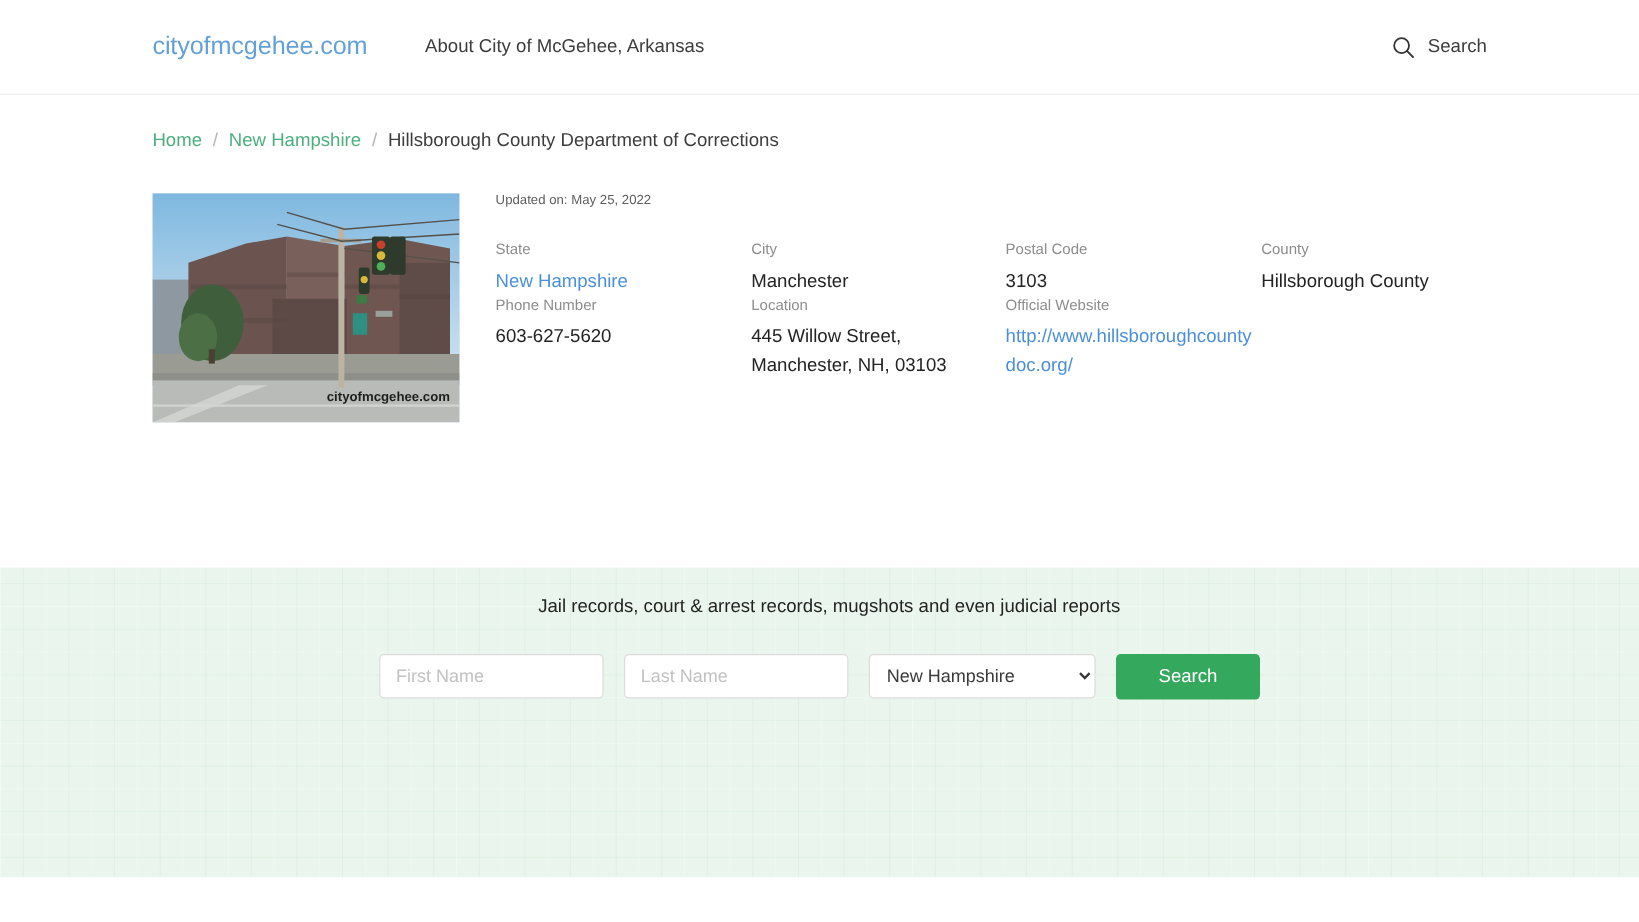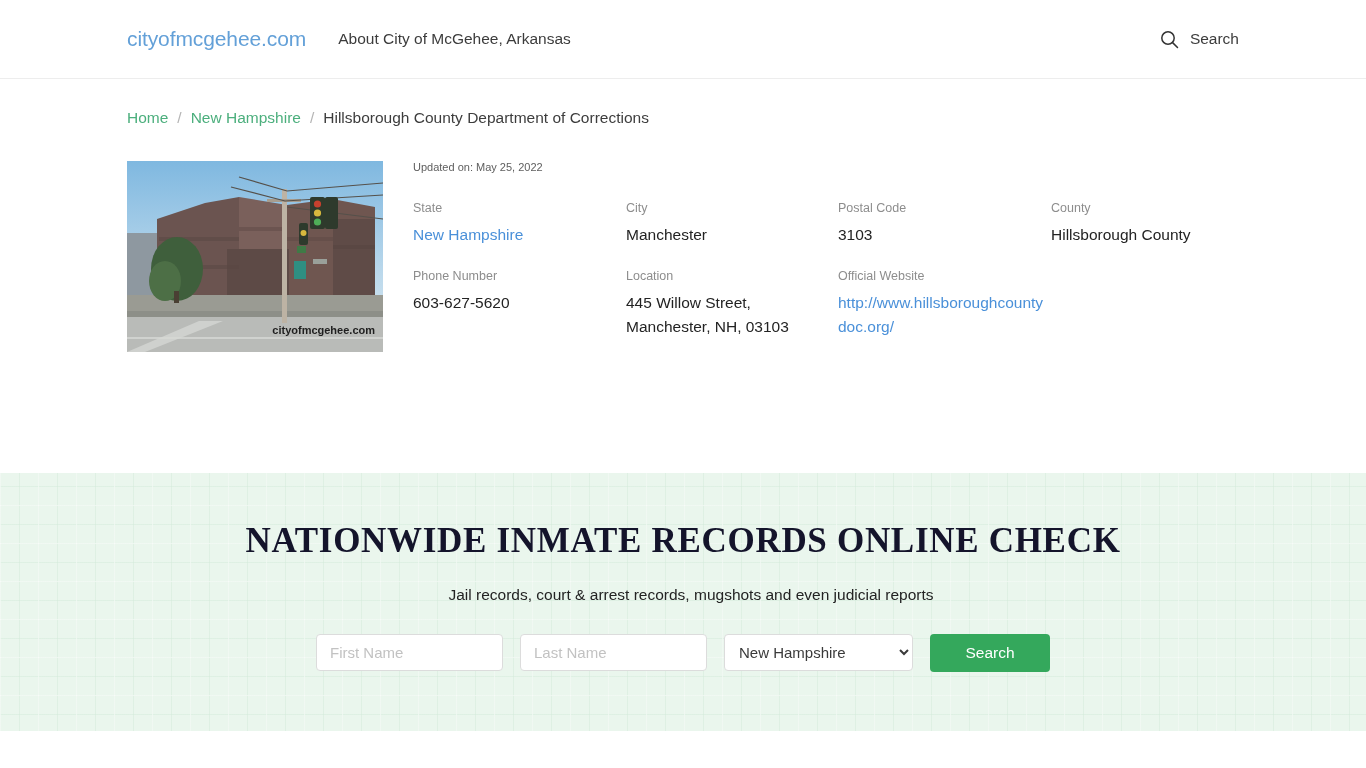--- a/index.html
+++ b/index.html
@@ -21,21 +21,21 @@
     background: #fff;
   }
   .brand {
     font-size: 21px;
     color: #63a0d8;
     text-decoration: none;
     letter-spacing: -0.1px;
     white-space: nowrap;
   }
   .nav-link {
-    margin-left: 32px;
+    margin-left: 48px;
     font-size: 15.5px;
     color: #3c3c3c;
     text-decoration: none;
     white-space: nowrap;
   }
   .header-spacer { flex: 1 1 auto; }
   .search-toggle {
     display: flex;
     align-items: center;
     gap: 11px;
@@ -96,21 +96,20 @@
   }
   .updated {
     font-size: 11px;
     color: #5e5e5e;
     margin: 0 0 28px 0;
   }
 
   .facts {
     display: grid;
     grid-template-columns: 213px 212px 213px 215px;
-    row-gap: 22px;
   }
   .fact-label {
     font-size: 12.5px;
     color: #8d8d8d;
     margin-bottom: 7px;
     line-height: 1.2;
   }
   .fact-value {
     font-size: 15.5px;
     color: #232323;
@@ -332,21 +331,20 @@
         <div class="fact-value">
           <a href="#">http://www.hillsboroughcountydoc.org/</a>
         </div>
       </div>
 
     </div>
   </div>
 </main>
 
 <section class="promo">
-  <h2 class="promo-title">NATIONWIDE INMATE RECORDS ONLINE CHECK</h2>
   <p class="promo-sub">Jail records, court &amp; arrest records, mugshots and even judicial reports</p>
   <form class="promo-form">
     <input type="text" placeholder="First Name" style="">
     <input type="text" placeholder="Last Name" style="">
     <select>
       <option selected="">New Hampshire</option>
     </select>
     <button type="submit" class="search-btn">Search</button>
   </form>
 </section>

